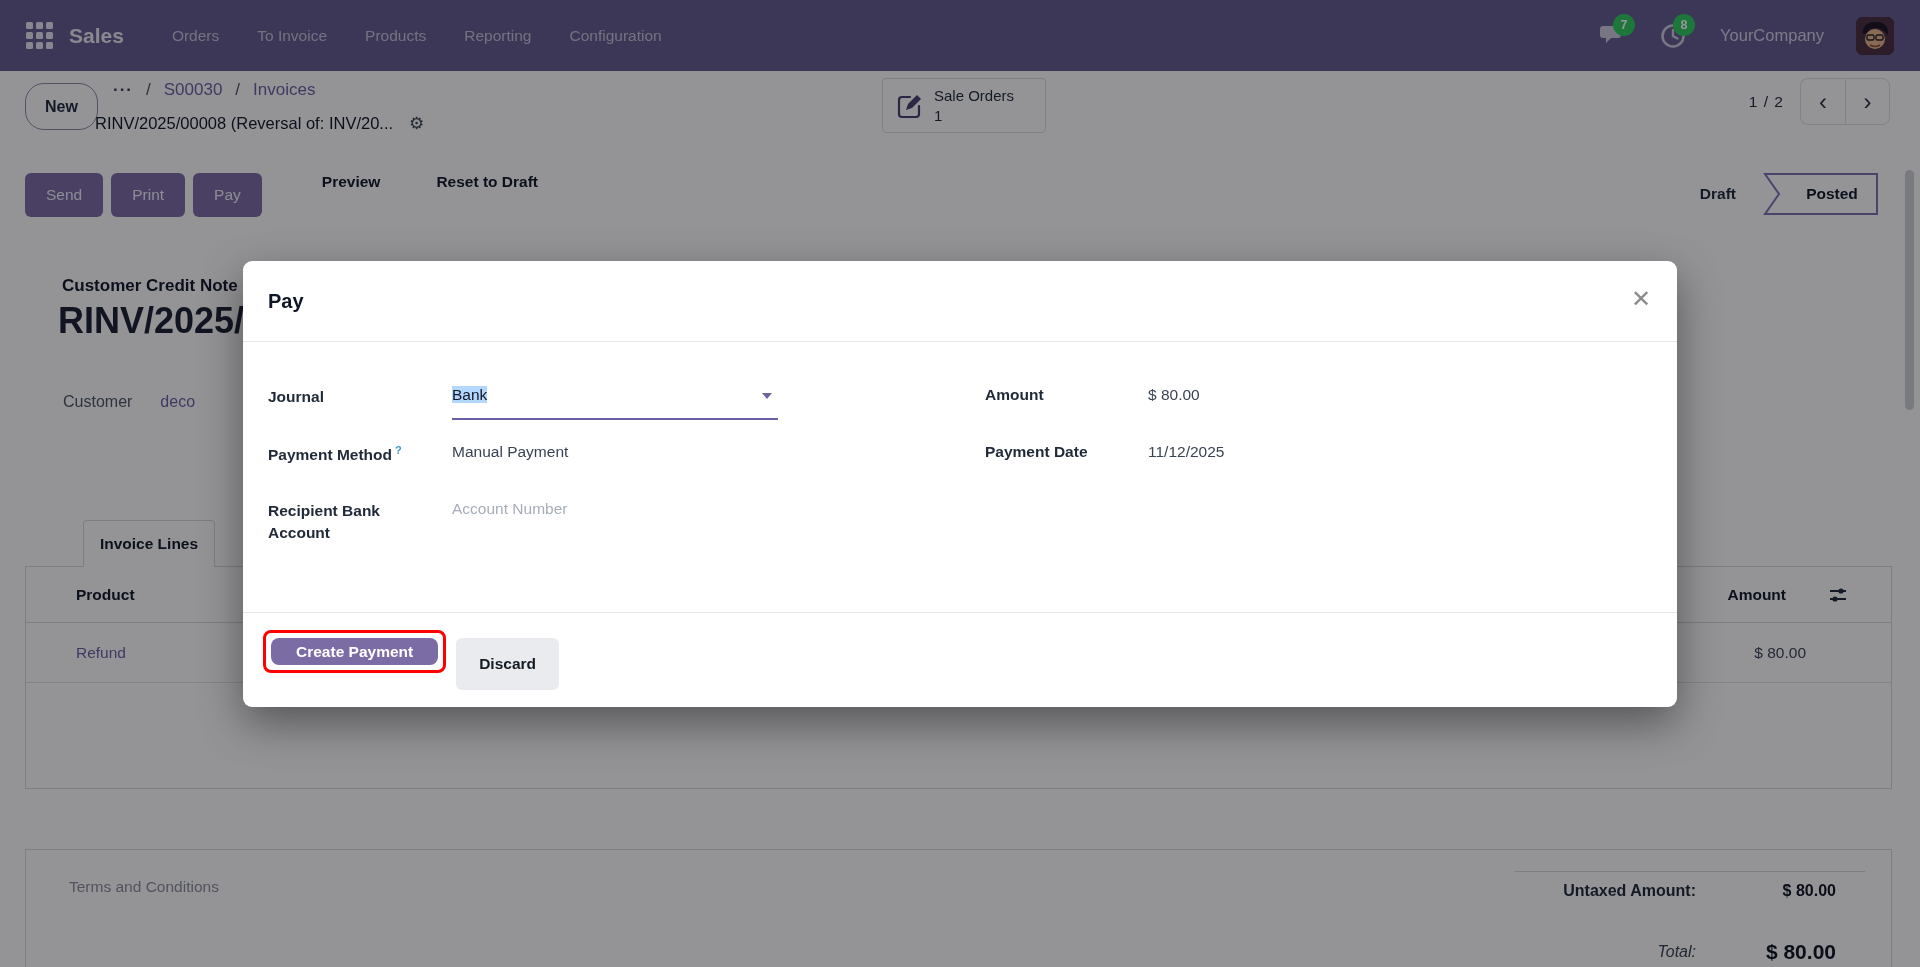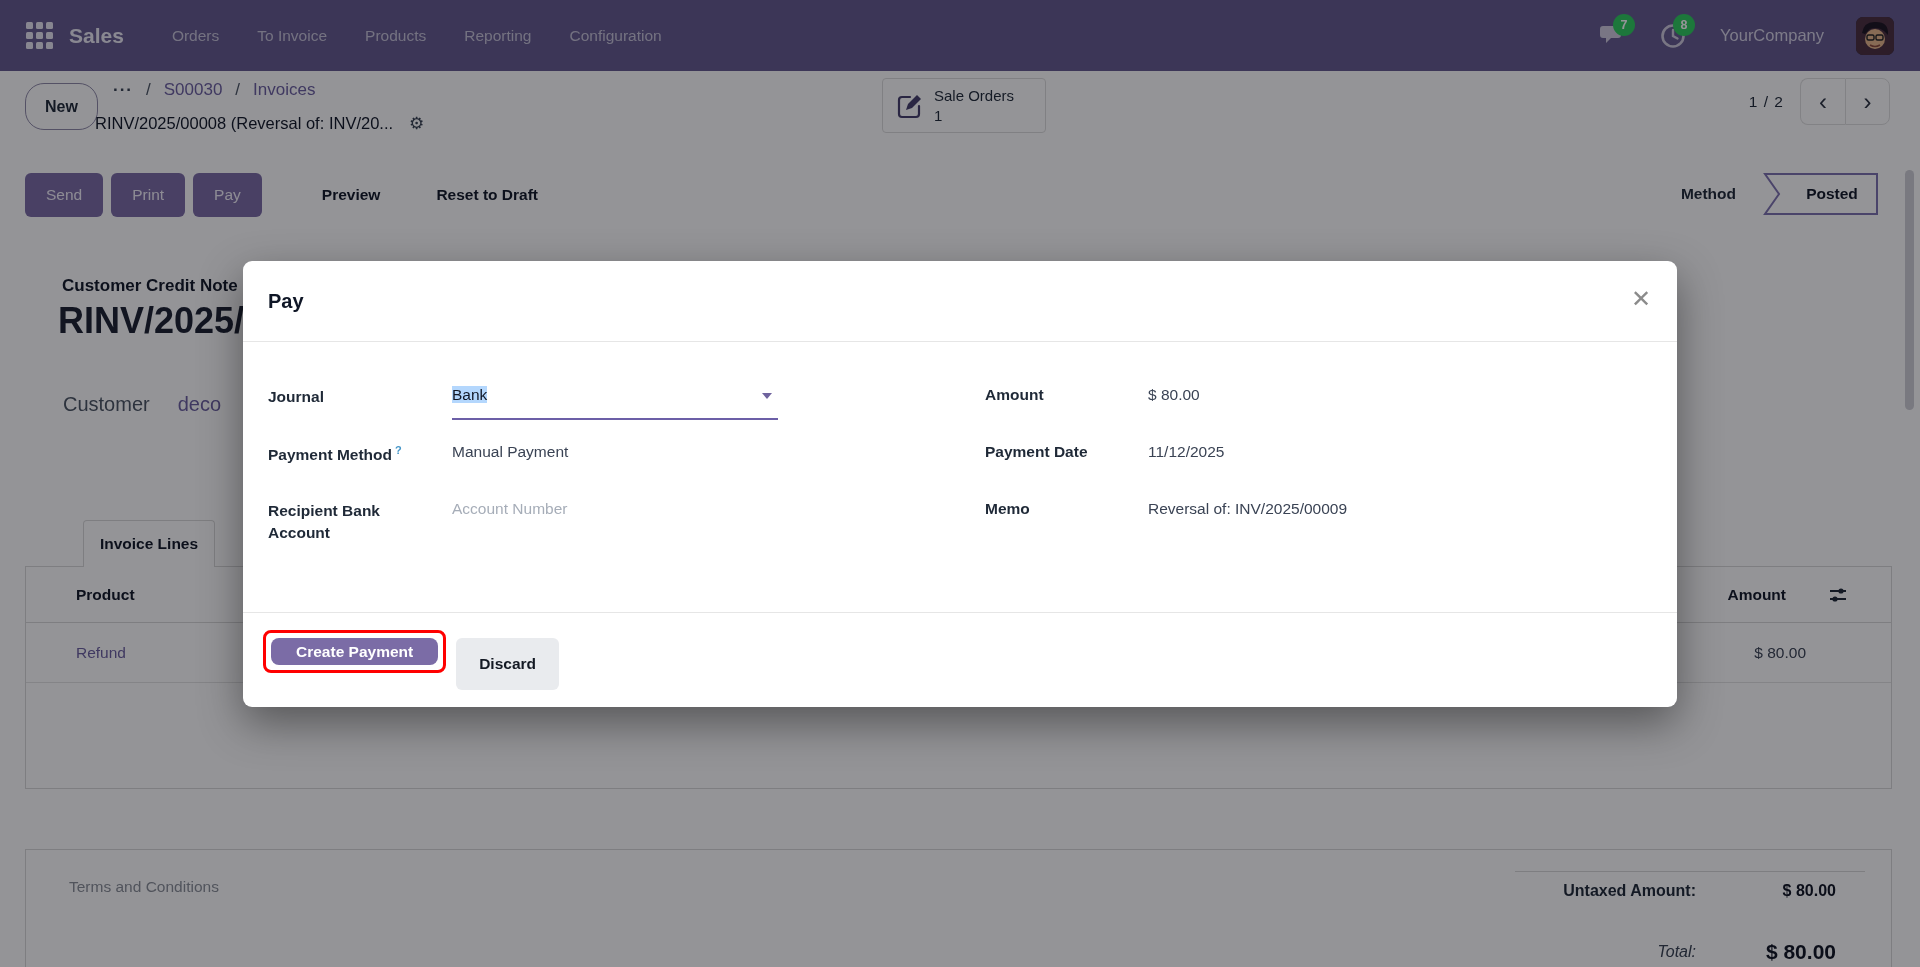--- a/index.html
+++ b/index.html
@@ -42,38 +42,38 @@
   .smart svg { flex:0 0 auto; }
 
   .pager { position:absolute; right:30px; top:78px; display:flex; align-items:center; }
   .pager .cnt { font-size:15.5px; color:#1f2937; margin-right:16px; letter-spacing:1px; }
   .pg-btn { width:45px; height:47px; border:1px solid #e0e0e0; background:#fff; display:flex;
             align-items:center; justify-content:center; font-size:24px; color:#2b3240; cursor:pointer; }
   .pg-btn.l { border-radius:8px 0 0 8px; border-right:none; }
   .pg-btn.r { border-radius:0 8px 8px 0; }
 
   
-  .actions { position:absolute; top:173px; left:25px; display:flex; gap:8px; align-items:center; height:44px; }
+  .actions { position:absolute; top:173px; left:25px; display:flex; gap:8px; align-items:flex-start; height:44px; }
   .btn-p { background:#7b6ca6; color:#f3f0fa; font-size:15.5px; font-weight:500; border-radius:6px;
            height:44px; padding:0 21px; display:flex; align-items:center; cursor:pointer; }
   .btn-link { color:#111827; font-weight:600; font-size:15.5px; padding:0 24px; cursor:pointer; }
   .btn-link.first { margin-left:28px; }
 
   .status { position:absolute; top:171px; right:40px; display:flex; align-items:center; gap:26px; height:46px; }
   .st-draft { font-size:15.5px; font-weight:600; color:#1f2937; cursor:pointer; }
   .st-posted { position:relative; width:118px; height:46px; cursor:pointer; }
   .st-posted span { position:absolute; left:22px; right:0; top:0; bottom:0; display:flex;
                     align-items:center; justify-content:center; font-size:15.5px; font-weight:700; color:#111827; }
   .scrollthumb { position:absolute; right:6px; top:170px; width:9px; height:240px;
                  background:#cfcfd6; border-radius:5px; cursor:pointer; }
 
   
   .doc-type { position:absolute; left:62px; top:276px; font-size:17px; font-weight:600; color:#111827; white-space:nowrap; }
   .doc-name { position:absolute; left:58px; top:300px; font-size:36px; font-weight:700; color:#1b2130; white-space:nowrap; }
-  .cust-row { position:absolute; left:63px; top:393px; font-size:20px; color:#4b5563; display:flex; }
+  .cust-row { position:absolute; left:63px; top:393px; font-size:16px; color:#4b5563; display:flex; }
   .cust-row .lk { color:#6b5fa0; margin-left:28px; cursor:pointer; }
 
   .tab { position:absolute; left:83px; top:520px; width:132px; height:47px; background:#fff;
          border:1px solid #d9d9d9; border-bottom:none; border-radius:4px 4px 0 0; display:flex;
          align-items:center; justify-content:center; font-size:15.5px; font-weight:600; color:#111827;
          z-index:2; cursor:pointer; }
   .panelA { position:absolute; left:25px; right:28px; top:566px; height:223px; border:1px solid #d9d9d9; background:#fff; }
   .th-row { position:absolute; top:0; left:0; right:0; height:56px; border-bottom:1px solid #d9d9d9; }
   .th-prod { position:absolute; left:50px; top:0; height:56px; display:flex; align-items:center;
              font-size:15.5px; font-weight:700; color:#111827; cursor:pointer; }
@@ -219,21 +219,21 @@
 
   <div class="actions">
     <div class="btn-p">Send</div>
     <div class="btn-p">Print</div>
     <div class="btn-p">Pay</div>
     <div class="btn-link first">Preview</div>
     <div class="btn-link">Reset to Draft</div>
   </div>
 
   <div class="status">
-    <span class="st-draft">Method</span>
+    <span class="st-draft">Draft</span>
     <div class="st-posted">
       <svg width="118" height="46" viewBox="0 0 118 46">
         <polygon points="3,3 115,3 115,43 3,43 17,23" fill="none" stroke="#7e72b0" stroke-width="2"></polygon>
       </svg>
       <span>Posted</span>
     </div>
   </div>
   <div class="scrollthumb"></div>
 
   <div class="doc-type">Customer Credit Note</div>
@@ -305,24 +305,20 @@
       </div>
       <div class="col-r">
         <div class="f-row">
           <div class="f-label-r">Amount</div>
           <div class="f-value">$ 80.00</div>
         </div>
         <div class="f-row">
           <div class="f-label-r">Payment Date</div>
           <div class="f-value">11/12/2025</div>
         </div>
-        <div class="f-row">
-          <div class="f-label-r">Memo</div>
-          <div class="f-value">Reversal of: INV/2025/00009</div>
-        </div>
       </div>
     </div>
     <div class="m-foot">
       <div class="red-annot">
         <div class="btn-create">Create Payment</div>
       </div>
       <div class="btn-discard">Discard</div>
     </div>
   </div>
 

